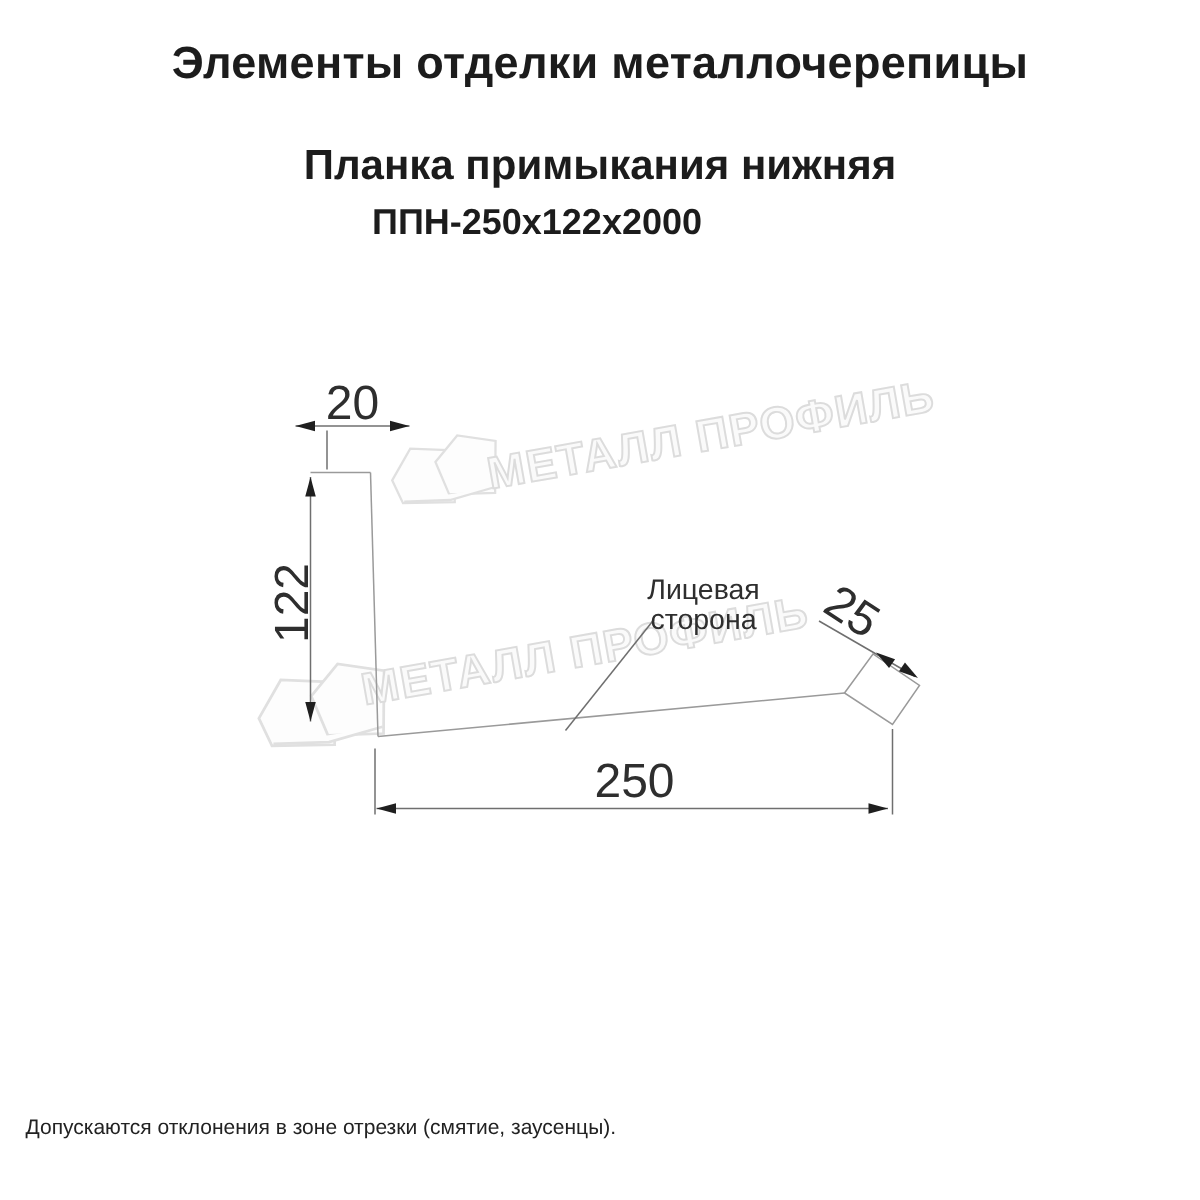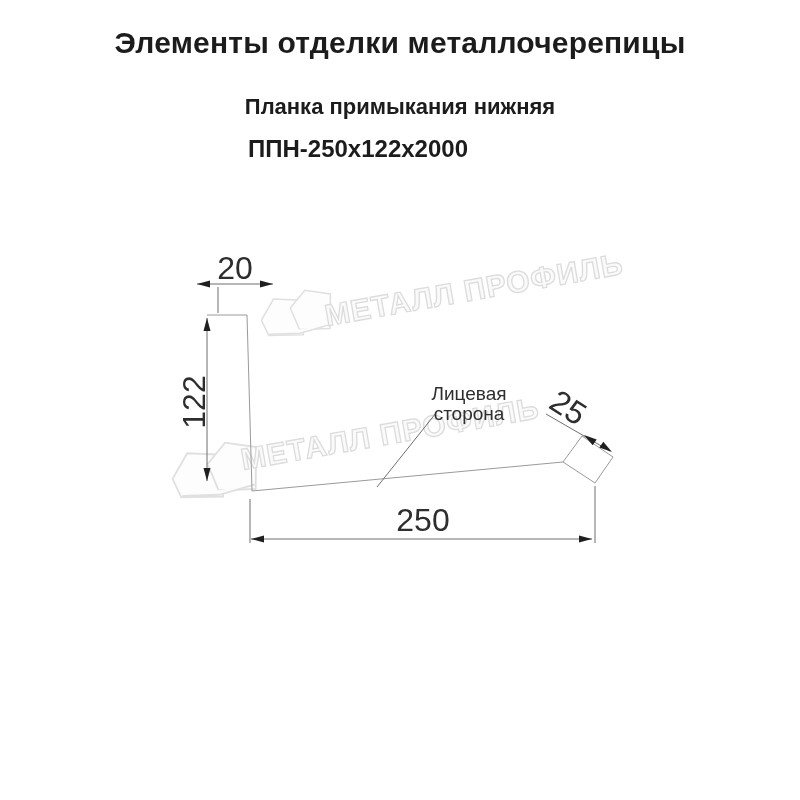--- a/index.html
+++ b/index.html
@@ -2,21 +2,21 @@
 <html><head>
 <meta charset="utf-8">
 <style>
   html,body{margin:0;padding:0;background:#ffffff;}
   body{width:800px;height:800px;overflow:hidden;position:relative;
        font-family:"Liberation Sans", sans-serif;color:#1c1c1c;}
   .abs{position:absolute;}
   .page-title{left:0;top:26px;width:800px;text-align:center;
               font-size:30px;font-weight:bold;letter-spacing:0.2px;}
   .product-name{left:0;top:94px;width:800px;text-align:center;
-                font-size:22px;font-weight:bold;}
+                font-size:28px;font-weight:bold;}
   .product-code{left:0;top:135px;width:716px;text-align:center;
                 font-size:24px;font-weight:bold;}
   .face-label{left:419px;top:384px;width:100px;text-align:center;
               font-size:19px;line-height:20px;color:#2e2e2e;white-space:pre-line;}
   .notes{left:17px;top:740px;font-size:14px;line-height:22px;color:#222222;}
   svg{position:absolute;left:0;top:0;}
   .dim-text{font-size:32px;fill:#2e2e2e;font-family:"Liberation Sans",sans-serif;}
   .thin{stroke:#6f6f6f;stroke-width:1;fill:none;}
   .profile{stroke:#9a9a9a;stroke-width:1;fill:none;}
   .arrow{fill:#1f1f1f;stroke:none;}
@@ -87,13 +87,14 @@
     <text class="dim-text" text-anchor="middle" transform="translate(560,420) rotate(33)" x="0" y="-4">25</text>
   </g>
 
   <path class="thin" d="M436,413 L377,487"></path>
 </svg>
 
 <div class="abs face-label">Лицевая
 сторона</div>
 
 <div class="abs notes">
+  <div>Допускаются отклонения в зоне отрезки (смятие, заусенцы).</div>
 </div>
 
 </body></html>

